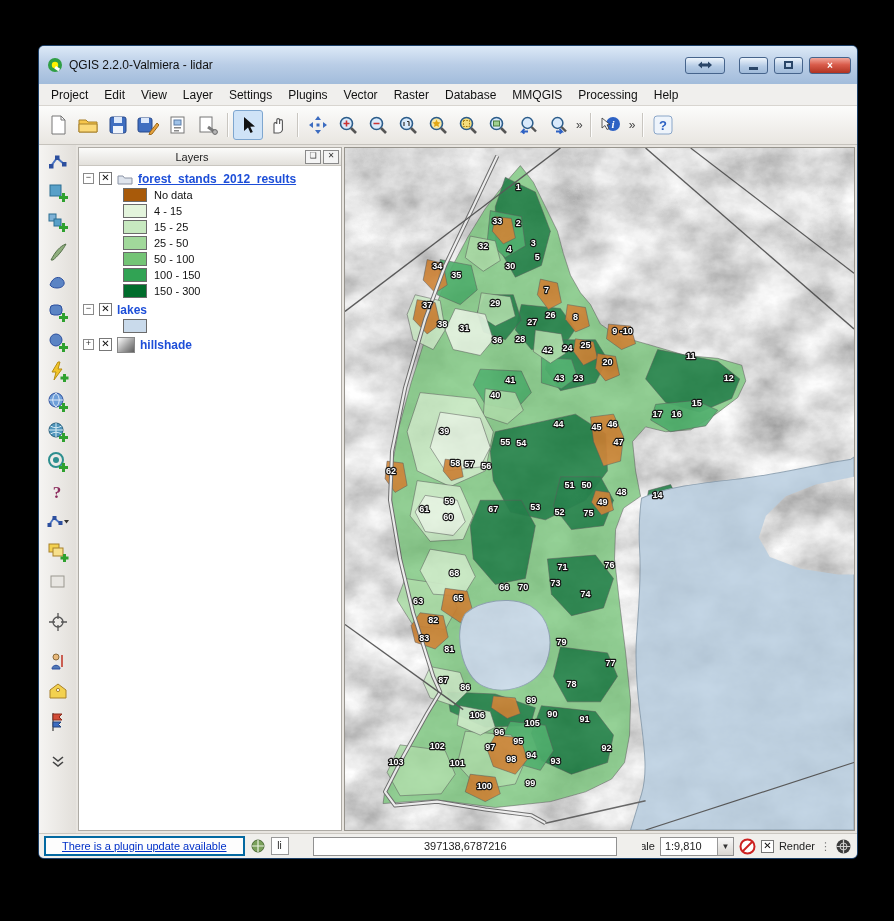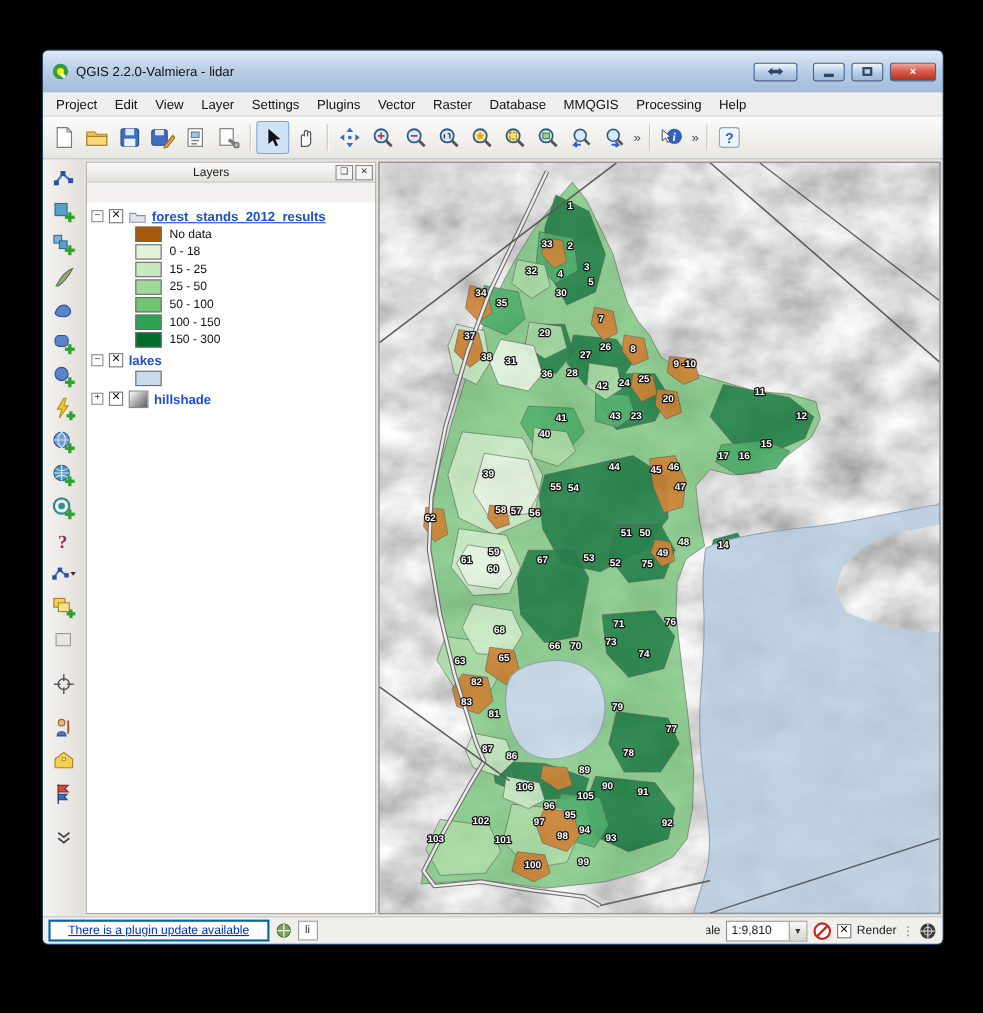--- a/index.html
+++ b/index.html
@@ -19,21 +19,21 @@
   .menu-item{padding:2px 8px;}
   .toolbar{height:38px;background:linear-gradient(#fcfcfb,#e9e6e1);border-bottom:1px solid #c6c3bd;display:flex;align-items:center;padding:0 4px;}
   .tbtn{width:30px;height:30px;display:flex;align-items:center;justify-content:center;border-radius:3px;flex:0 0 auto;}
   .tbtn.pressed{background:#cfe3f7;border:1px solid #7ea6cf;box-sizing:border-box;}
   .tsep{width:0;height:24px;border-left:1px solid #c9c6c0;border-right:1px solid #fdfdfd;margin:0 4px;flex:0 0 auto;}
   .overflow{font-size:12px;color:#444;padding:0 3px;flex:0 0 auto;}
   .main{flex:1;display:flex;min-height:0;background:#e8e5e0;}
   .side-toolbar{width:37px;background:linear-gradient(90deg,#f5f4f2,#e2dfda);display:flex;flex-direction:column;align-items:center;padding-top:3px;gap:2px;overflow:hidden;flex:0 0 auto;}
   .sbtn{width:28px;height:28px;display:flex;align-items:center;justify-content:center;flex:0 0 auto;}
   .sgap{height:8px;flex:0 0 auto;}
-  .layers-panel{width:262px;margin:2px;border:1px solid #aeaba5;background:#f2f1ef;display:flex;flex-direction:column;flex:0 0 auto;gap:18px;}
+  .layers-panel{width:262px;margin:2px;border:1px solid #aeaba5;background:#f2f1ef;display:flex;flex-direction:column;flex:0 0 auto;}
   .panel-header{height:17px;background:linear-gradient(#fbfbfa,#e3e1dc);border-bottom:1px solid #c9c6c0;display:flex;align-items:center;font-size:11px;color:#222;}
   .panel-title{flex:1;text-align:center;}
   .panel-btn{width:14px;height:12px;border:1px solid #8a8a8a;background:#f4f4f4;font-size:8px;line-height:10px;text-align:center;color:#333;margin-right:2px;flex:0 0 auto;}
   .layer-tree{flex:1;background:#fff;padding:4px 0 0 4px;font-size:12px;overflow:hidden;}
   .tree-row{display:flex;align-items:center;gap:5px;height:17px;}
   .expander{width:9px;height:9px;border:1px solid #8a8a8a;background:#fff;font-size:9px;line-height:7px;text-align:center;color:#333;flex:0 0 auto;}
   .cbx{width:11px;height:11px;border:1px solid #777;background:#fff;font-size:10px;line-height:10px;text-align:center;color:#111;flex:0 0 auto;}
   .layer-name{font-weight:bold;color:#1d4ed8;white-space:nowrap;}
   .layer-name.selected{text-decoration:underline;}
   .legend-row{display:flex;align-items:center;gap:7px;height:16px;padding-left:40px;font-size:11px;color:#111;}
@@ -410,21 +410,21 @@
               <path d="M1 3 h5 l1.5 2 H15 v6 H1 Z" fill="#dfe5ee" stroke="#8a93a5"></path>
             </svg>
           <span class="layer-name selected">forest_stands_2012_results</span>
         </div>
         <div class="legend-row">
           <span class="swatch" style="background-color: rgb(168, 90, 10);"></span>
           <span>No data</span>
         </div>
         <div class="legend-row">
           <span class="swatch" style="background-color: rgb(227, 244, 220);"></span>
-          <span>0 - 18</span>
+          <span>4 - 15</span>
         </div>
         <div class="legend-row">
           <span class="swatch" style="background-color: rgb(199, 233, 192);"></span>
           <span>15 - 25</span>
         </div>
         <div class="legend-row">
           <span class="swatch" style="background-color: rgb(161, 217, 155);"></span>
           <span>25 - 50</span>
         </div>
         <div class="legend-row">
@@ -757,20 +757,21 @@
   </div>
 
   <div class="statusbar">
     <span class="plugin-link">There is a plugin update available</span>
     <svg width="16" height="16">
         <circle cx="8" cy="8" r="6" fill="#7aa05a" stroke="#4a6a34"></circle>
         <path d="M8 2 v12 M2 8 h12" stroke="#e9f2df" stroke-width="1.2"></path>
       </svg>
     <span class="mini-box">li</span>
     <span class="spacer"></span>
+    <span class="coord-box">397138,6787216</span>
     <span class="spacer"></span>
     <span class="scale-label">Scale</span>
     <span class="scale-combo">
       <span class="scale-value">1:9,810</span>
       <span class="combo-arrow">▼</span>
     </span>
     <svg width="17" height="17">
         <circle cx="8.5" cy="8.5" r="7" fill="#fff" stroke="#c22" stroke-width="2"></circle>
         <line x1="3.5" y1="13.5" x2="13.5" y2="3.5" stroke="#c22" stroke-width="2"></line>
       </svg>

